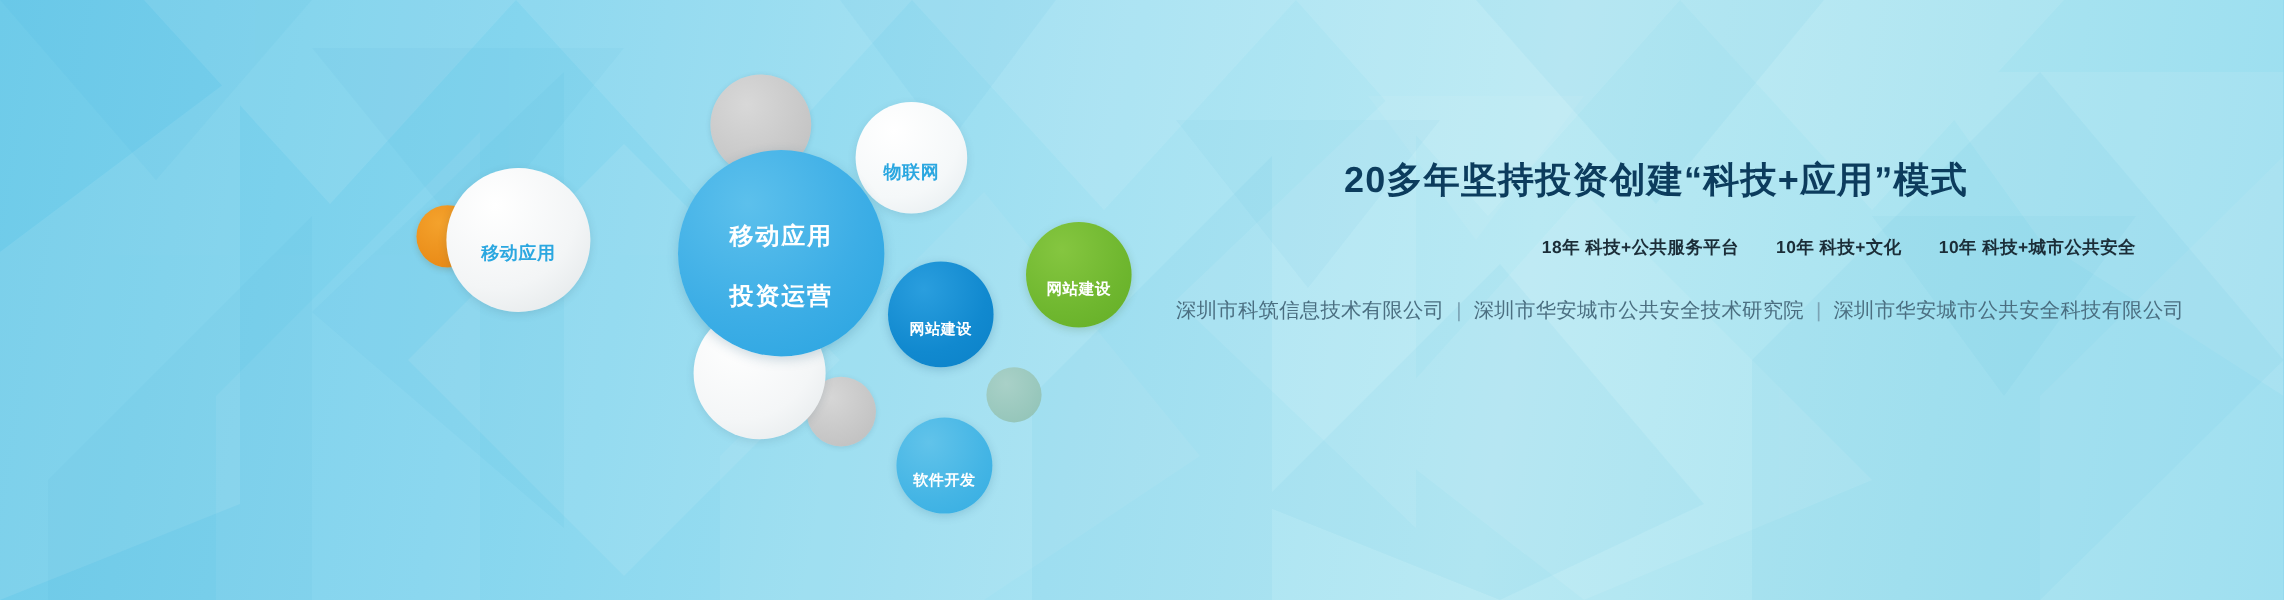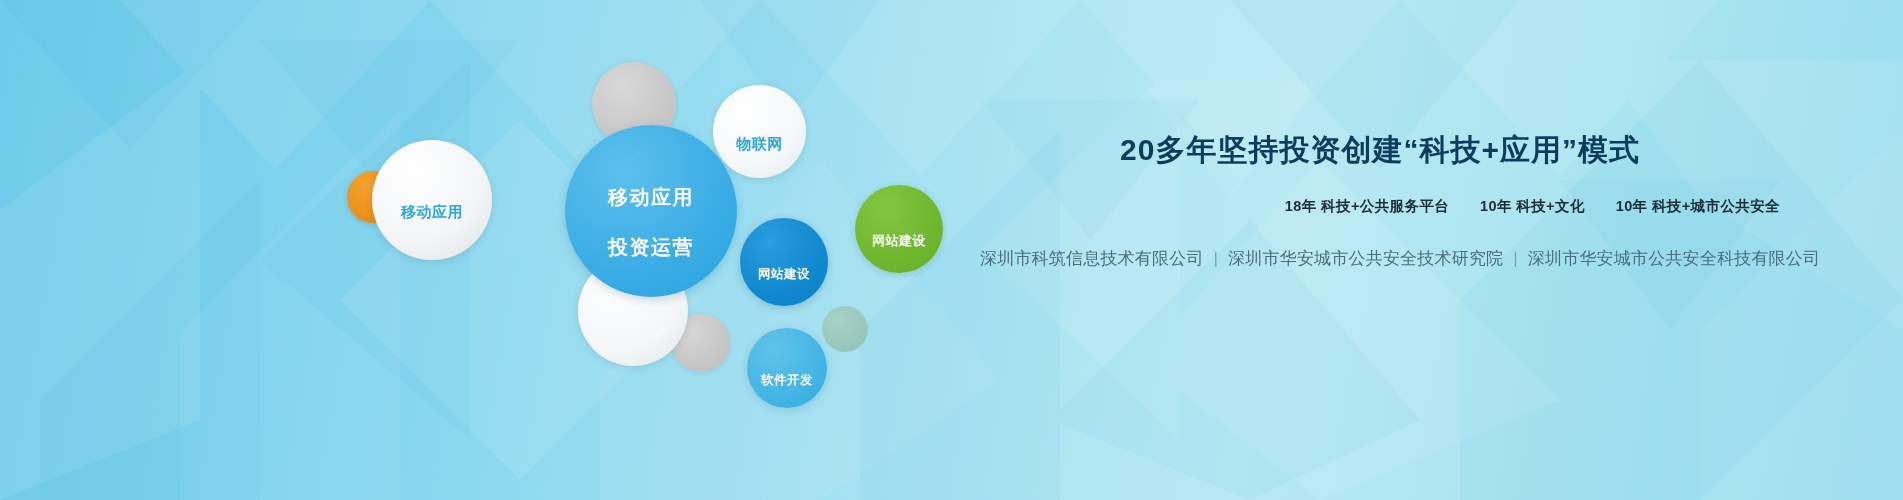--- a/index.html
+++ b/index.html
@@ -90,21 +90,21 @@
     background:radial-gradient(circle at 34% 26%,#2a9ede,#1189cf 60%,#0b81c8 100%);
     color:#ffffff; font-size:12.5px;
     box-shadow:0 2px 8px rgba(10,70,115,.22);
   }
   .bub-teal {
     width:46px; height:46px; left:822px; top:306px;
     background:radial-gradient(circle at 36% 30%,#a9cfc4,#95c4b6 72%,#8cbfb0 100%);
     opacity:.92;
   }
   .bub-soft {
-    width:80px; height:80px; left:747px; top:328px;
+    width:80px; height:80px; left:747px; top:348px;
     background:radial-gradient(circle at 34% 26%,#61c3ea,#44b5e5 60%,#35ade2 100%);
     color:#ffffff; font-size:12.5px;
     box-shadow:0 2px 8px rgba(25,90,125,.2);
   }
 
   
   .copy {
     position:absolute;
     left:980px; top:130px;
     width:800px;

